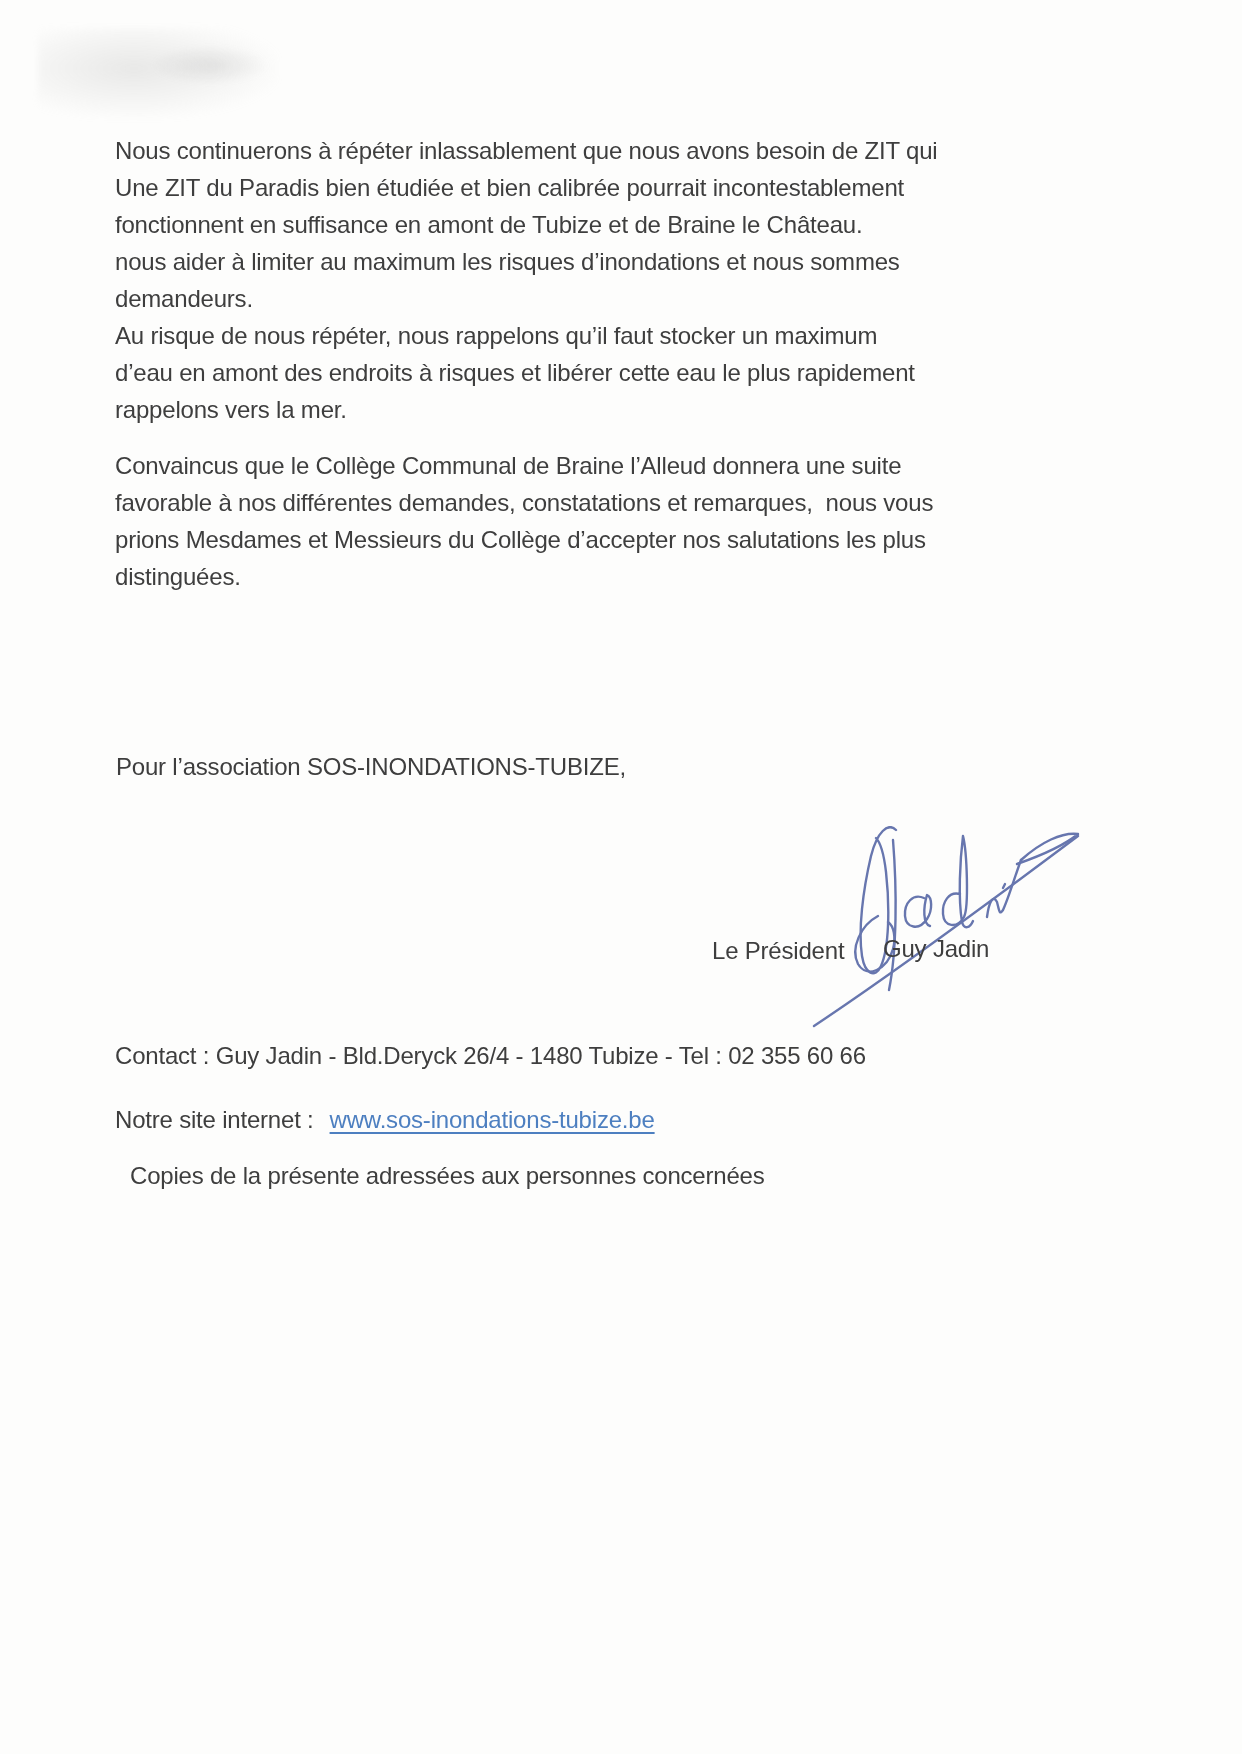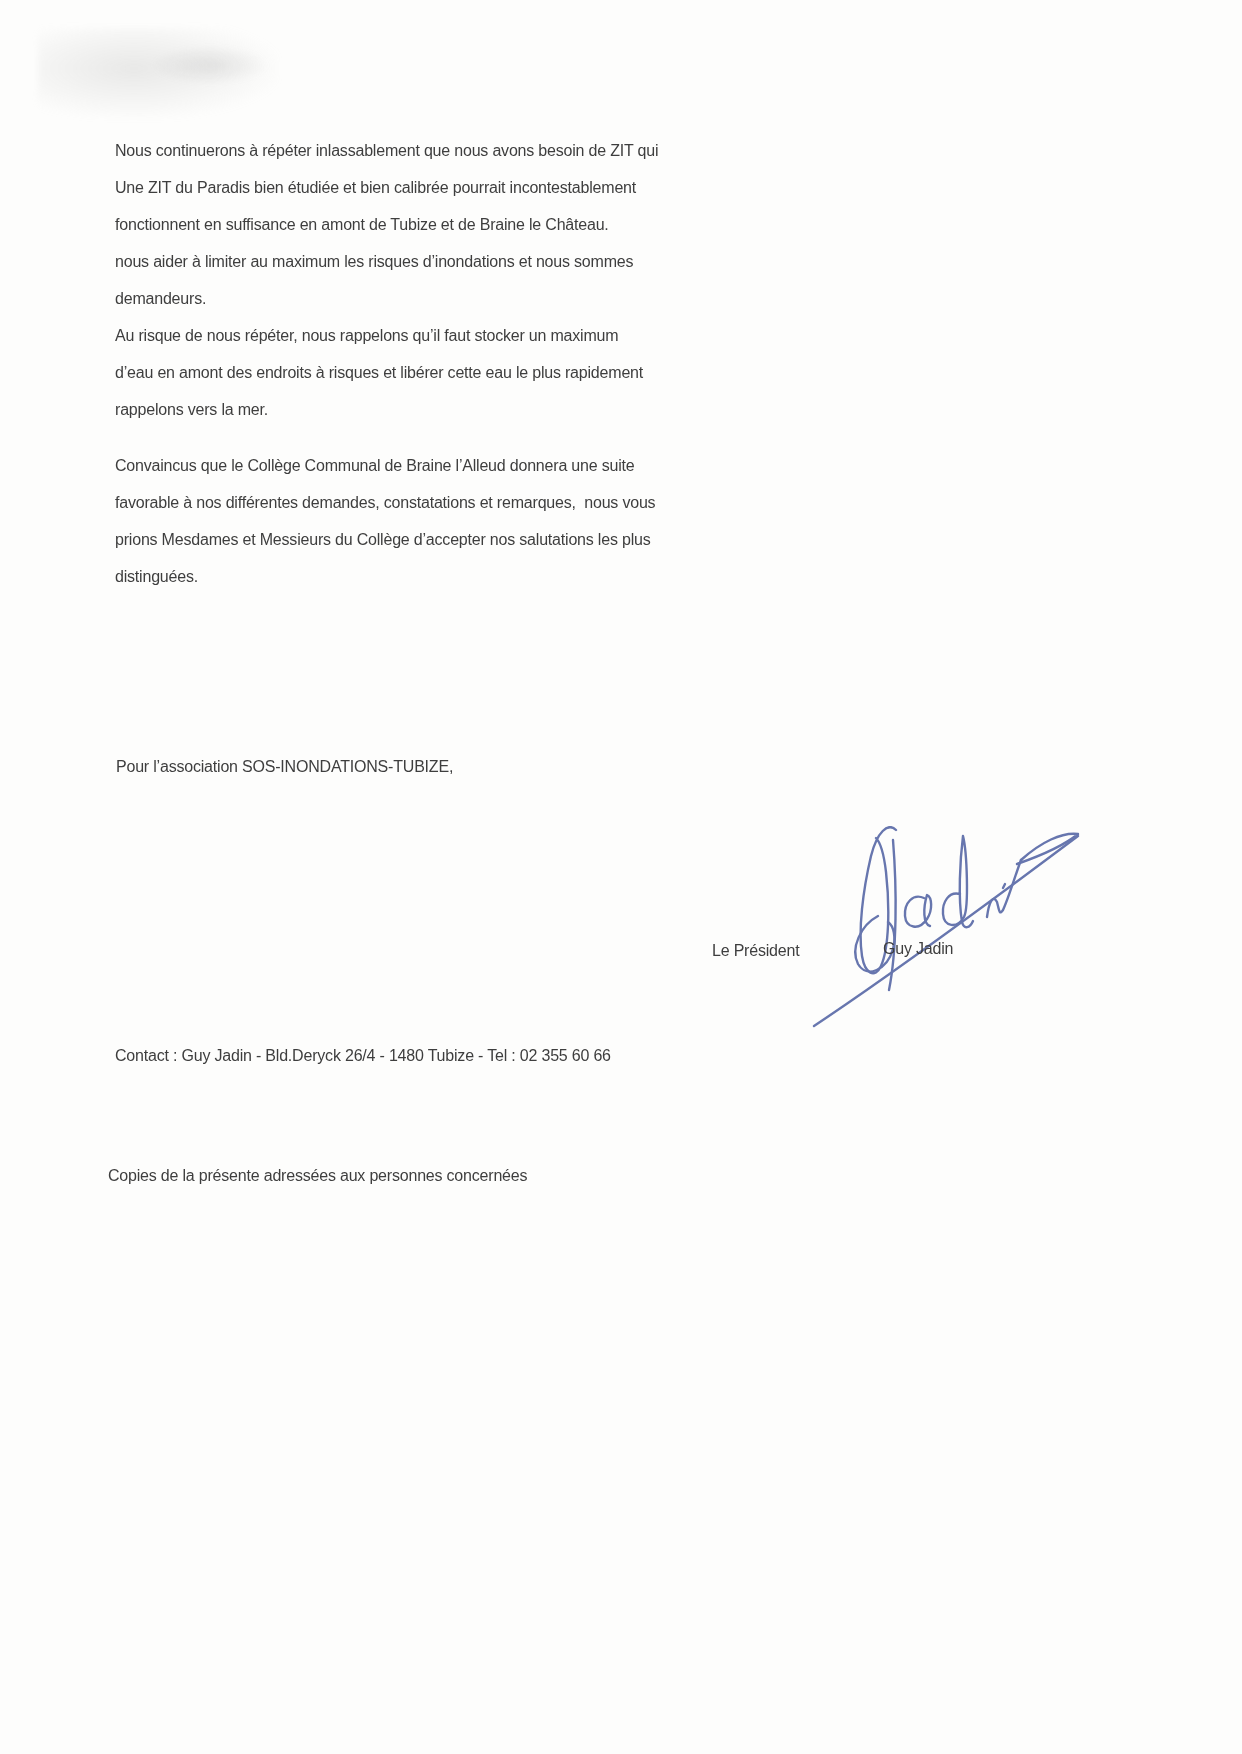--- a/index.html
+++ b/index.html
@@ -21,21 +21,21 @@
   }
   .smudge2{
     position:absolute;left:150px;top:45px;width:120px;height:40px;
     background:radial-gradient(ellipse, rgba(150,150,150,0.18), transparent 70%);
     filter:blur(2px);
     pointer-events:none;
   }
   .para{position:absolute;left:115px;width:860px;}
   .tline{
     white-space:pre-wrap;
-    font-size:16px;
+    font-size:24px;
     line-height:37px;
     letter-spacing:-0.2px;
     color:#3e3e3e;
   }
   .p1{top:132px;}
   .p2{top:447px;}
   .closing{position:absolute;left:116px;top:748px;}
   .sig-svg{position:absolute;left:700px;top:798px;width:400px;height:240px;}
   .sig-title{position:absolute;left:712px;top:932px;}
   .sig-name{position:absolute;left:883px;top:930px;}
@@ -43,21 +43,21 @@
   .website-row{position:absolute;left:115px;top:1101px;display:flex;align-items:baseline;}
   .website-link{
     margin-left:16px;
     font-size:24px;line-height:37px;letter-spacing:-0.2px;
     color:#4d7fc0;
     text-decoration:underline;
     text-underline-offset:4px;
     text-decoration-thickness:1.5px;
     cursor:pointer;
   }
-  .copies{position:absolute;left:108px;top:1157px;}
+  .copies{position:absolute;left:130px;top:1157px;}
 </style>
 </head>
 <body>
 
 <div class="page">
 
   <div class="smudge"></div>
   <div class="smudge2"></div>
 
   <div class="para p1">
@@ -101,16 +101,20 @@
 
       <path d="M378,38 C322,80 204,168 114,228"></path>
     </g>
   </svg>
 
   <div class="sig-title tline">Le Président</div>
   <div class="sig-name tline">Guy Jadin</div>
 
   <div class="contact-line tline">Contact : Guy Jadin - Bld.Deryck 26/4 - 1480 Tubize - Tel : 02 355 60 66</div>
 
+  <div class="website-row">
+    <span class="tline">Notre site internet :</span>
+    <a class="website-link">www.sos-inondations-tubize.be</a>
+  </div>
 
   <div class="copies tline">Copies de la présente adressées aux personnes concernées</div>
 
 </div>
 
 </body></html>

